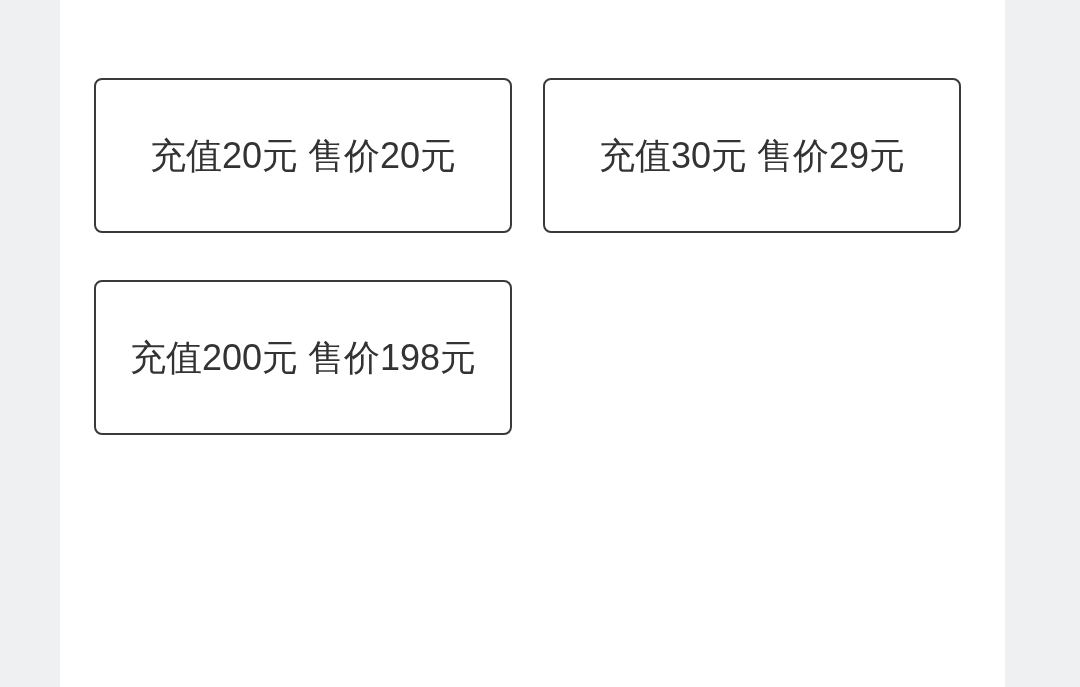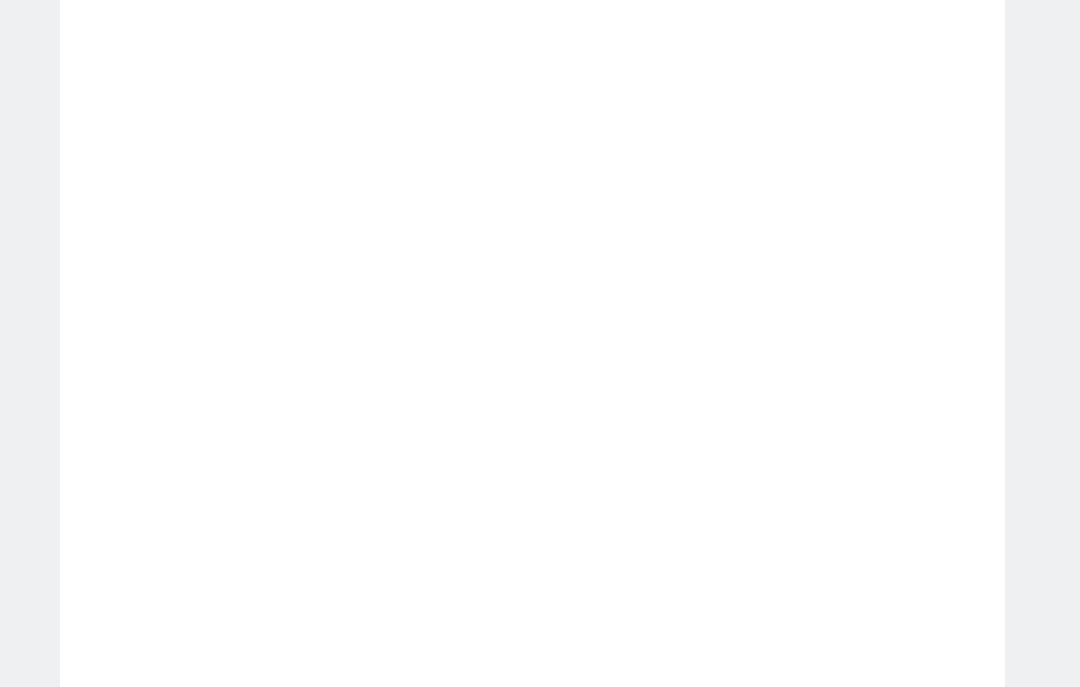--- a/index.html
+++ b/index.html
@@ -74,23 +74,32 @@
 
 <div class="page">
 
   <div class="gutter-left"></div>
 
   <div class="content-area">
 
     <div class="package-grid">
 
 
+      <div class="package-card">
+        <span class="package-label">充值20元 售价20元</span>
+      </div>
+
+      <div class="package-card">
+        <span class="package-label">充值30元 售价29元</span>
+      </div>
 
 
 
-
+      <div class="package-card">
+        <span class="package-label">充值200元 售价198元</span>
+      </div>
 
     </div>
   </div>
 
   <div class="gutter-right"></div>
 
 </div>
 
 </body></html>

